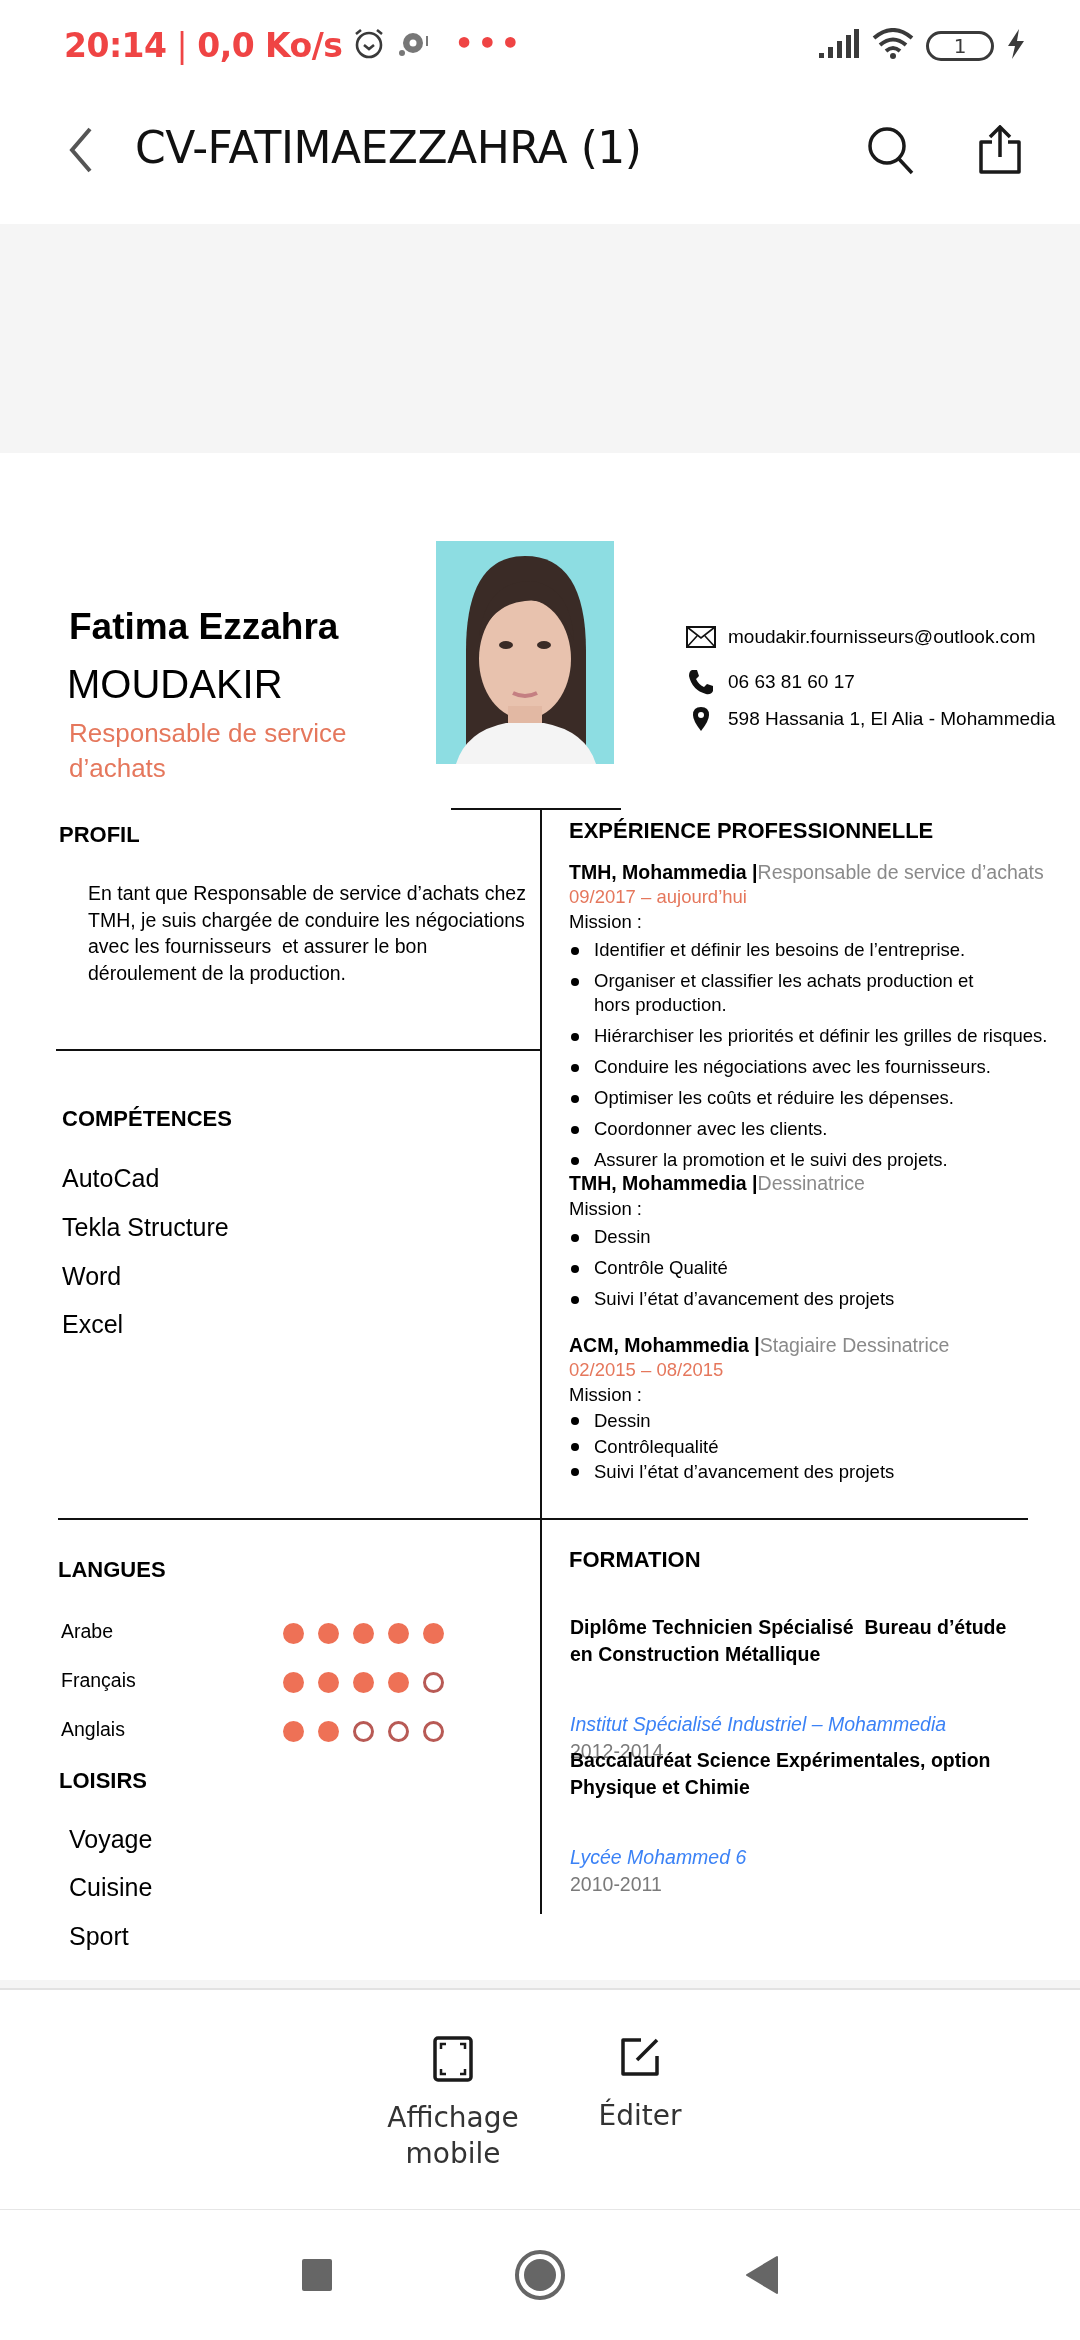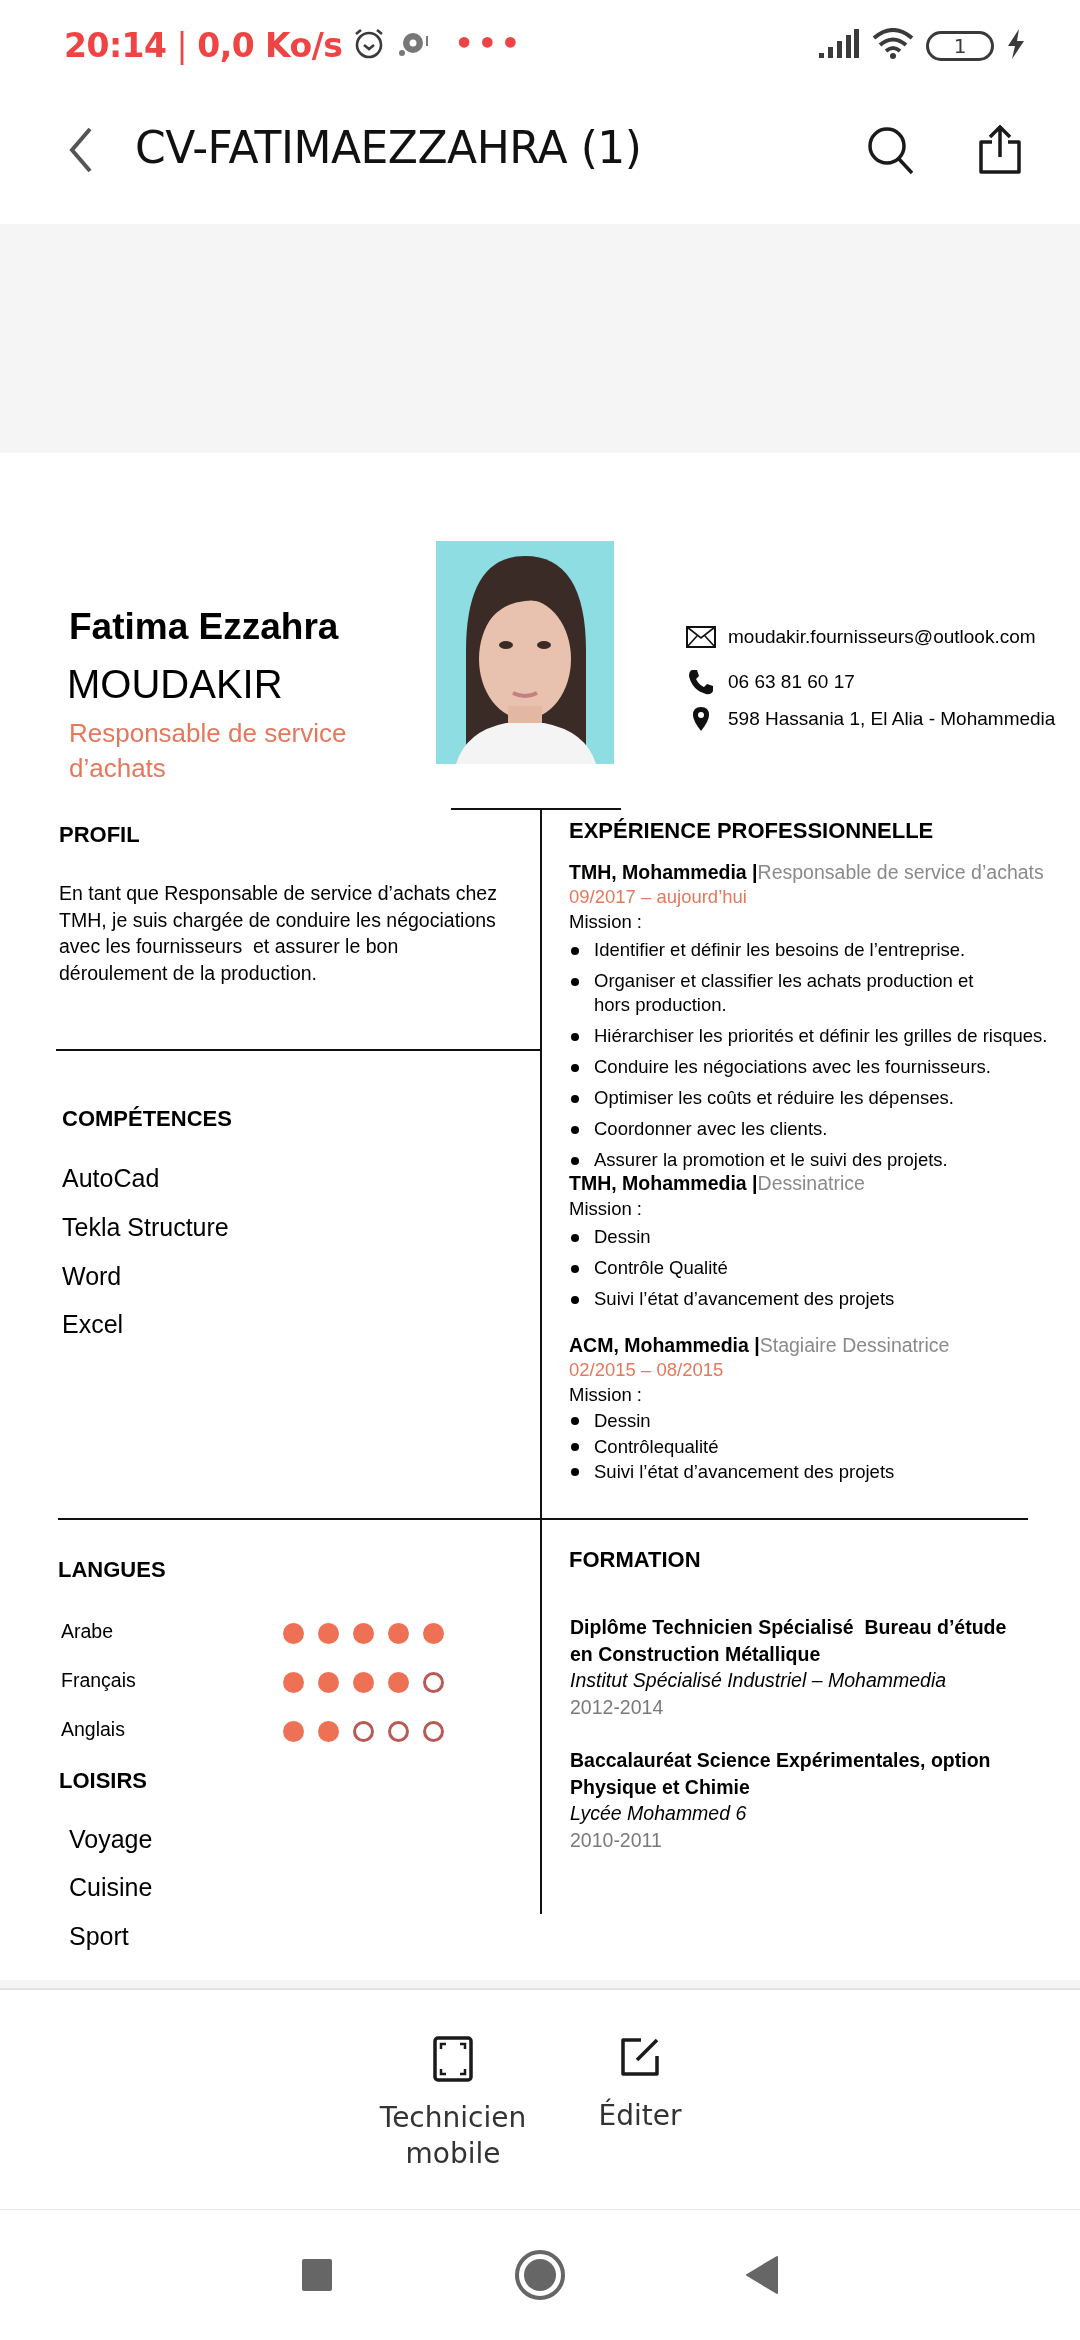--- a/index.html
+++ b/index.html
@@ -23,42 +23,42 @@
   .last-name { left: 67px; top: 662px; font-size: 40px; }
   .job-title { left: 69px; top: 716px; font-size: 26px; color: #e5775c; line-height: 35px; white-space: normal; width: 320px; }
   .photo { position: absolute; left: 436px; top: 541px; width: 178px; height: 223px; background: #86dbe0; overflow: hidden; }
   .contact-row { position: absolute; left: 686px; display: flex; align-items: center; gap: 12px; font-size: 19px; }
   .contact-row .ci { width: 30px; display: flex; justify-content: center; }
 
   .hline { position: absolute; height: 2px; background: #111; }
   .vline { position: absolute; width: 2px; background: #111; }
 
   .sec-title { position: absolute; font-size: 22px; font-weight: bold; }
-  .body-text { position: absolute; font-size: 19.5px; line-height: 26.5px; }
+  .body-text { position: absolute; font-size: 19.5px; line-height: 26.5px; margin-left: 29px; }
   .skill { position: absolute; left: 62px; font-size: 25px; }
 
   .exp { position: absolute; left: 569px; width: 500px; font-size: 18.5px; }
   .exp .head { font-weight: bold; font-size: 19.5px; line-height: 26px; white-space: nowrap; }
   .exp .head .role { font-weight: normal; color: #8a8a8a; }
   .exp .date { color: #e5775c; line-height: 24px; }
   .exp .mission { line-height: 26px; }
   .exp ul { list-style: none; }
   .exp li { position: relative; padding-left: 25px; line-height: 24px; }
   .exp li.gap { margin: 3px 0 7px; }
   .exp li::before { content: ""; position: absolute; left: 2px; top: 9px; width: 8px; height: 8px; border-radius: 50%; background: #000; }
 
   .lang-row { position: absolute; left: 61px; font-size: 19.5px; width: 400px; height: 30px; }
   .dots { position: absolute; left: 222px; top: 3px; display: flex; gap: 14px; }
   .dot { width: 21px; height: 21px; border-radius: 50%; }
   .dot.on { background: #ee7156; }
   .dot.off { border: 3px solid #b85a55; background: #fff; }
 
   .form-entry { position: absolute; left: 570px; width: 480px; font-size: 19.5px; line-height: 26.5px; }
   .form-entry .deg { font-weight: bold; }
-  .form-entry .school { color: #000000; font-style: italic; }
+  .form-entry .school { color: #3b82f6; font-style: italic; margin-top: 44px; }
   .form-entry .years { color: #7a7a7a; }
 
   .bottom-strip { position: absolute; left: 0; top: 1980px; width: 1080px; height: 10px; background: #f5f5f5; border-bottom: 2px solid #e2e2e2; }
   .action { position: absolute; display: flex; flex-direction: column; align-items: center; font-family: "DejaVu Sans", sans-serif; font-size: 28px; color: #333; text-align: center; line-height: 36px; }
   .nav-divider { position: absolute; left: 0; top: 2209px; width: 1080px; height: 1px; background: #e6e6e6; }
 </style>
 </head>
 <body>
 
 <div class="abs status-left">
@@ -288,21 +288,21 @@
 </div>
 
 <div class="bottom-strip"></div>
 
 <div class="action" style="left:373px; top:2036px; width:160px;">
   <svg width="40" height="46" viewBox="0 0 40 46">
       <rect x="2" y="2" width="36" height="42" rx="3" fill="none" stroke="#1a1a1a" stroke-width="3.5"></rect>
       <path d="M8 13 L8 8 L13 8 M27 8 L32 8 L32 13 M8 33 L8 38 L13 38 M27 38 L32 38 L32 33" fill="none" stroke="#1a1a1a" stroke-width="2.5"></path>
     </svg>
   <div style="margin-top:18px;">
-    <div>Technicien</div>
+    <div>Affichage</div>
     <div>mobile</div>
   </div>
 </div>
 <div class="action" style="left:585px; top:2036px; width:110px;">
   <svg width="42" height="42" viewBox="0 0 42 42">
       <path d="M22 4 L4 4 L4 38 L38 38 L38 20" fill="none" stroke="#1a1a1a" stroke-width="3.5" stroke-linejoin="round"></path>
       <path d="M18 24 L38 4" stroke="#1a1a1a" stroke-width="3.5"></path>
     </svg>
   <div style="margin-top:20px;">
     <div>Éditer</div>

